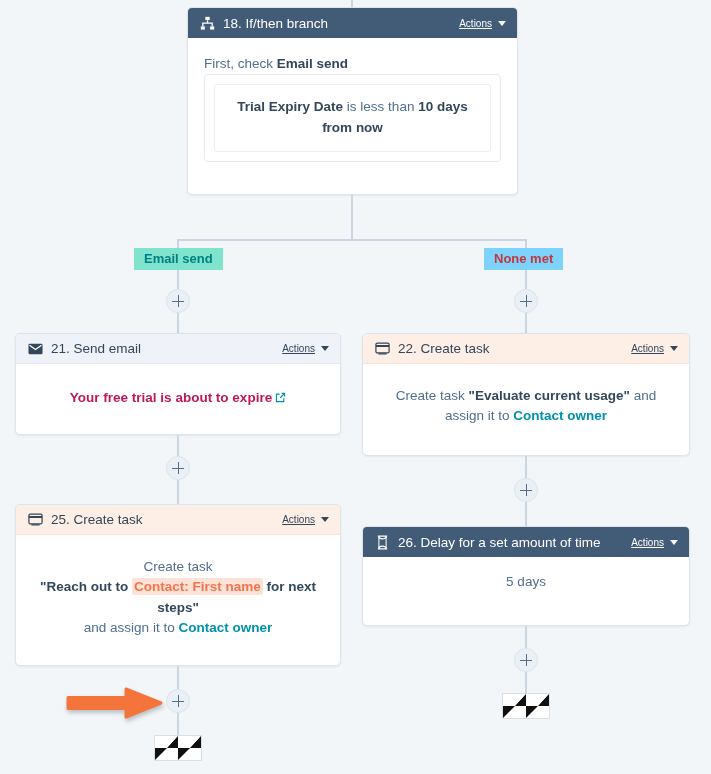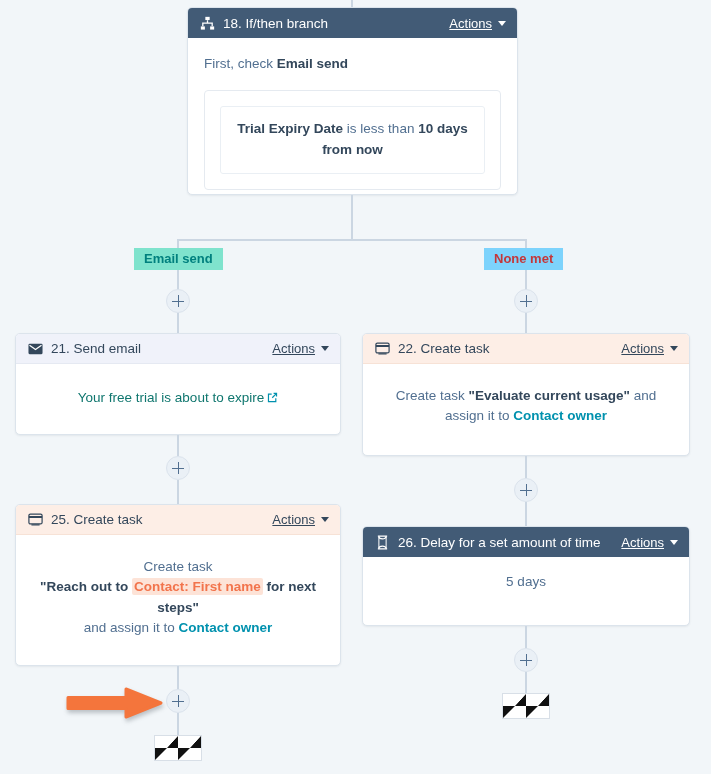--- a/index.html
+++ b/index.html
@@ -104,21 +104,21 @@
     align-items: center;
     justify-content: center;
     width: 16px;
     height: 16px;
     margin-right: 8px;
     flex: none;
   }
   .actions {
     display: inline-flex;
     align-items: center;
-    font-size: 13px;
+    font-size: 10px;
     cursor: pointer;
     flex: none;
   }
   .actions .lbl {
     text-decoration: underline;
   }
   .caret {
     margin-left: 6px;
     width: 0;
     height: 0;
@@ -131,37 +131,37 @@
     font-size: 13.5px;
     line-height: 1.5;
     color: #33475b;
   }
   .center { text-align: center; }
 
   
   .cond-outer {
     border: 1px solid #e5eaf0;
     border-radius: 4px;
-    padding: 15px;
-    margin-top: 16px;
+    padding: 9px;
+    margin-top: 0;
   }
   .cond-inner {
     border: 1px solid #eaeff4;
     border-radius: 3px;
     padding: 12px 14px;
     text-align: center;
     font-size: 13.5px;
     line-height: 1.55;
   }
   b, .b { font-weight: bold; }
   .muted { color: #516f90; }
 
   .link {
-    color: #0f766e;
-    font-weight: normal;
+    color: #be185d;
+    font-weight: bold;
     text-decoration: none;
     cursor: pointer;
   }
   .link-teal {
     color: #0091ae;
     font-weight: bold;
     cursor: pointer;
   }
   .token {
     background: #fde3d7;

